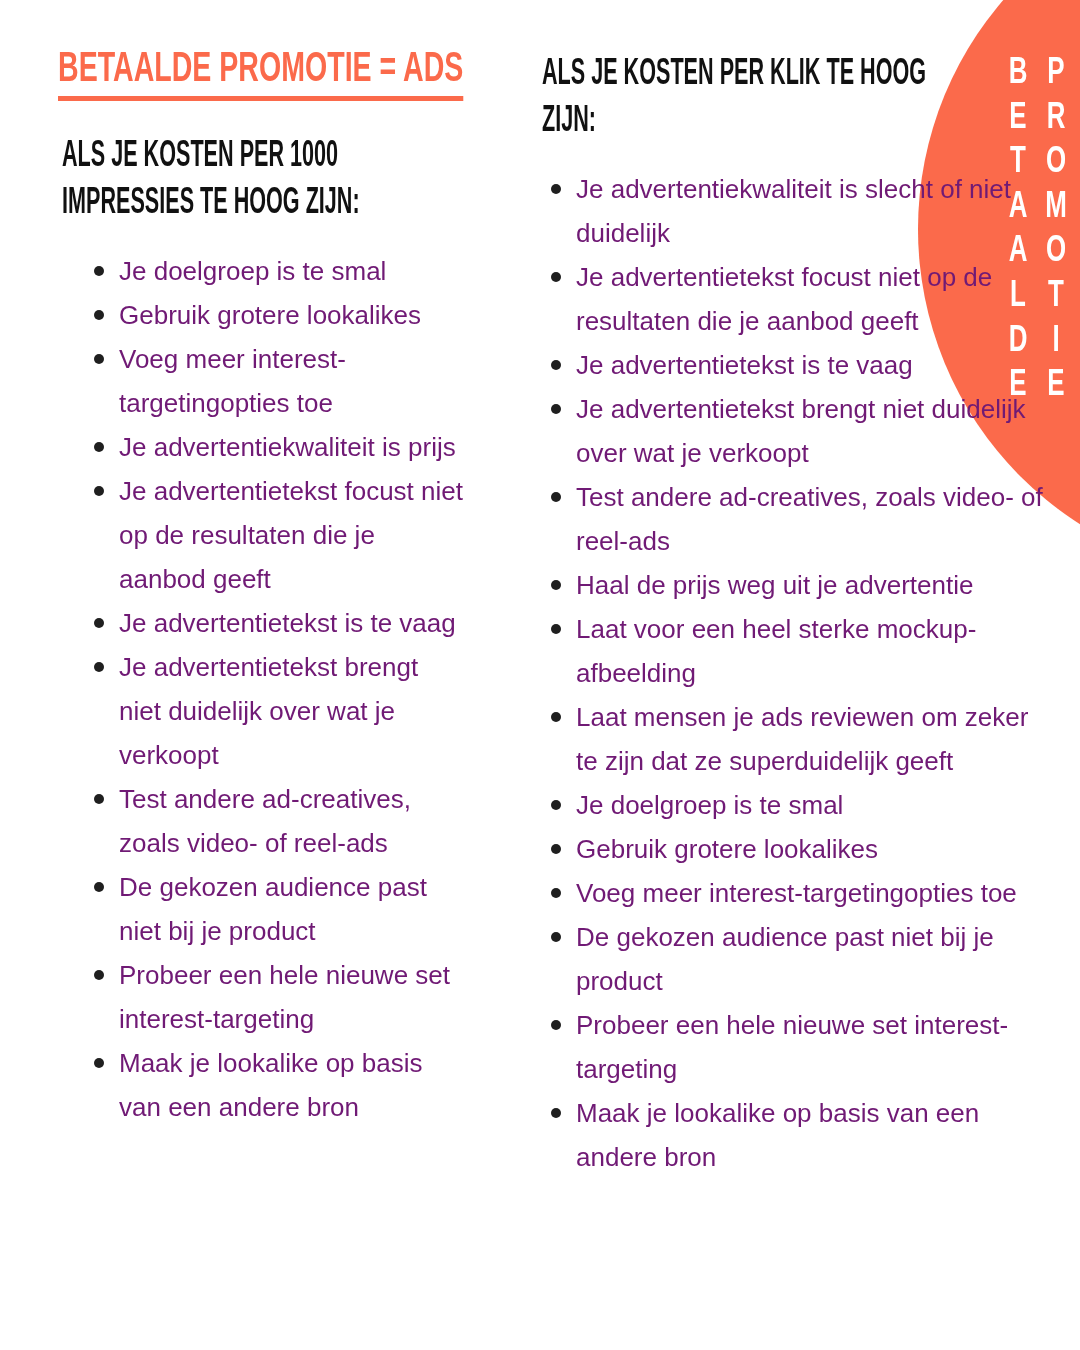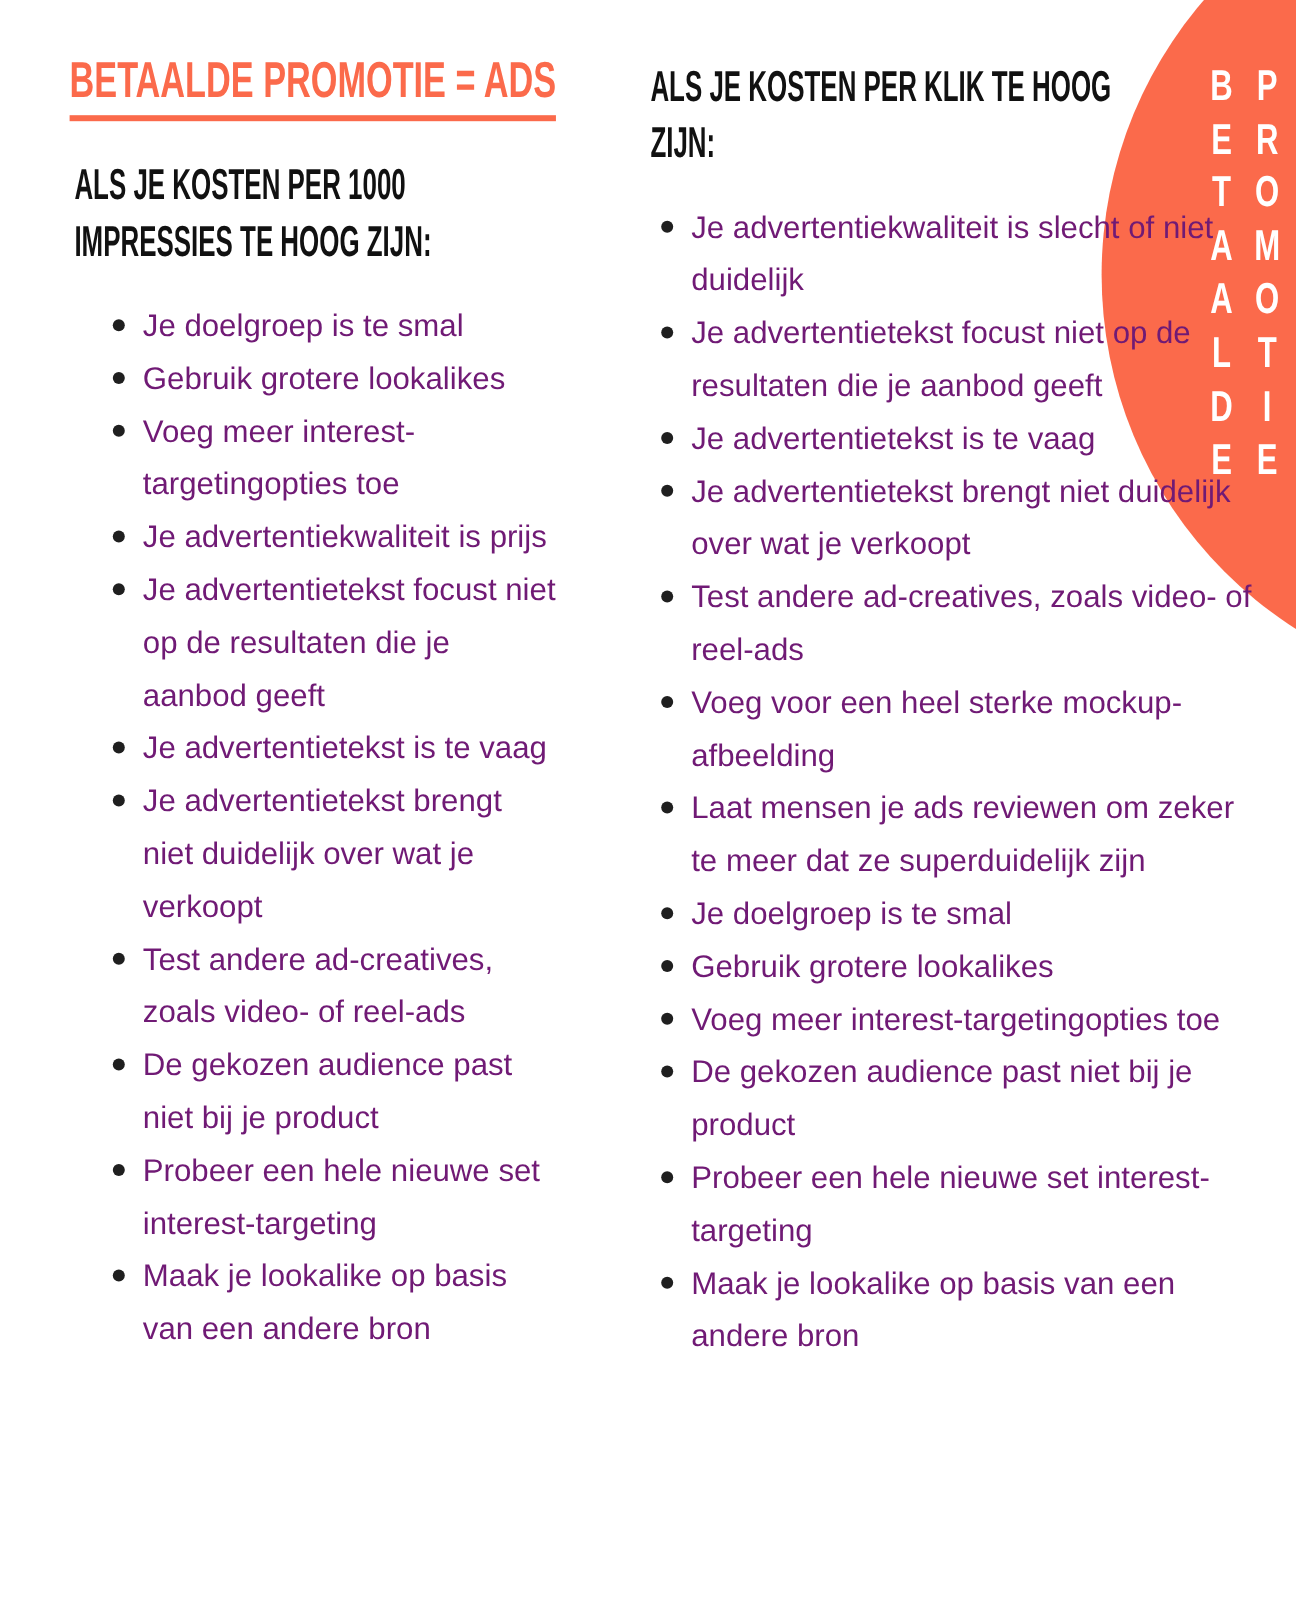--- a/index.html
+++ b/index.html
@@ -164,22 +164,23 @@
       <li>Probeer een hele nieuwe set interest-targeting</li>
       <li>Maak je lookalike op basis van een andere bron</li>
   </ul>
 
   <ul class="list" id="list-cpc">
     <li>Je advertentiekwaliteit is slecht of niet duidelijk</li>
       <li>Je advertentietekst focust niet op de resultaten die je aanbod geeft</li>
       <li>Je advertentietekst is te vaag</li>
       <li>Je advertentietekst brengt niet duidelijk over wat je verkoopt</li>
       <li>Test andere ad-creatives, zoals video- of reel-ads</li>
-      <li>Voeg voor een heel sterke mockup-afbeelding</li>
-      <li>Laat mensen je ads reviewen om zeker te meer dat ze superduidelijk zijn</li>
+      <li>Haal de prijs weg uit je advertentie</li>
+      <li>Laat voor een heel sterke mockup-afbeelding</li>
+      <li>Laat mensen je ads reviewen om zeker te zijn dat ze superduidelijk geeft</li>
       <li>Je doelgroep is te smal</li>
       <li>Gebruik grotere lookalikes</li>
       <li>Voeg meer interest-targetingopties toe</li>
       <li>De gekozen audience past niet bij je product</li>
       <li>Probeer een hele nieuwe set interest-targeting</li>
       <li>Maak je lookalike op basis van een andere bron</li>
   </ul>
 
 </div>
 

